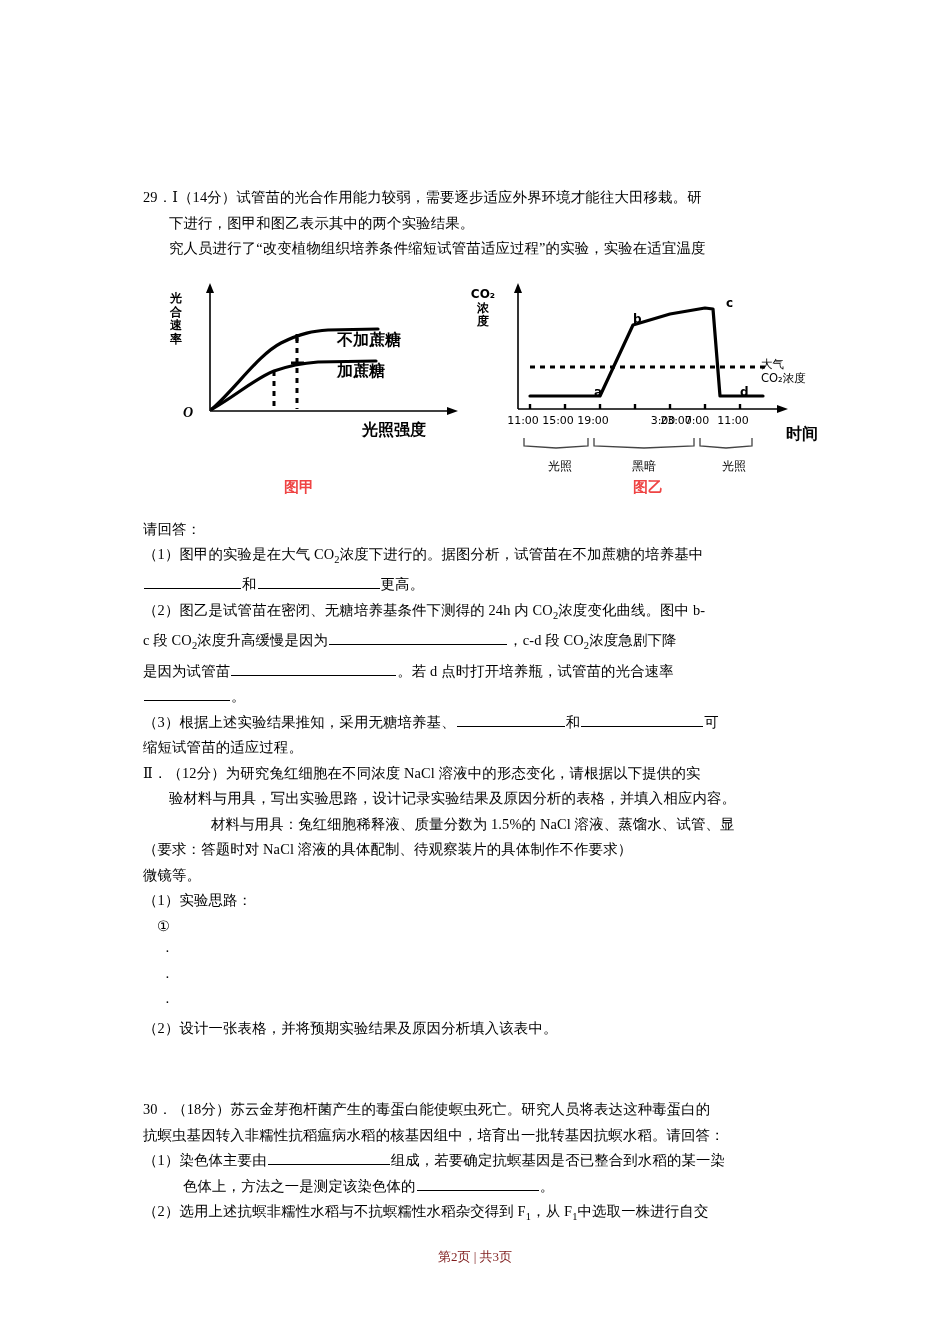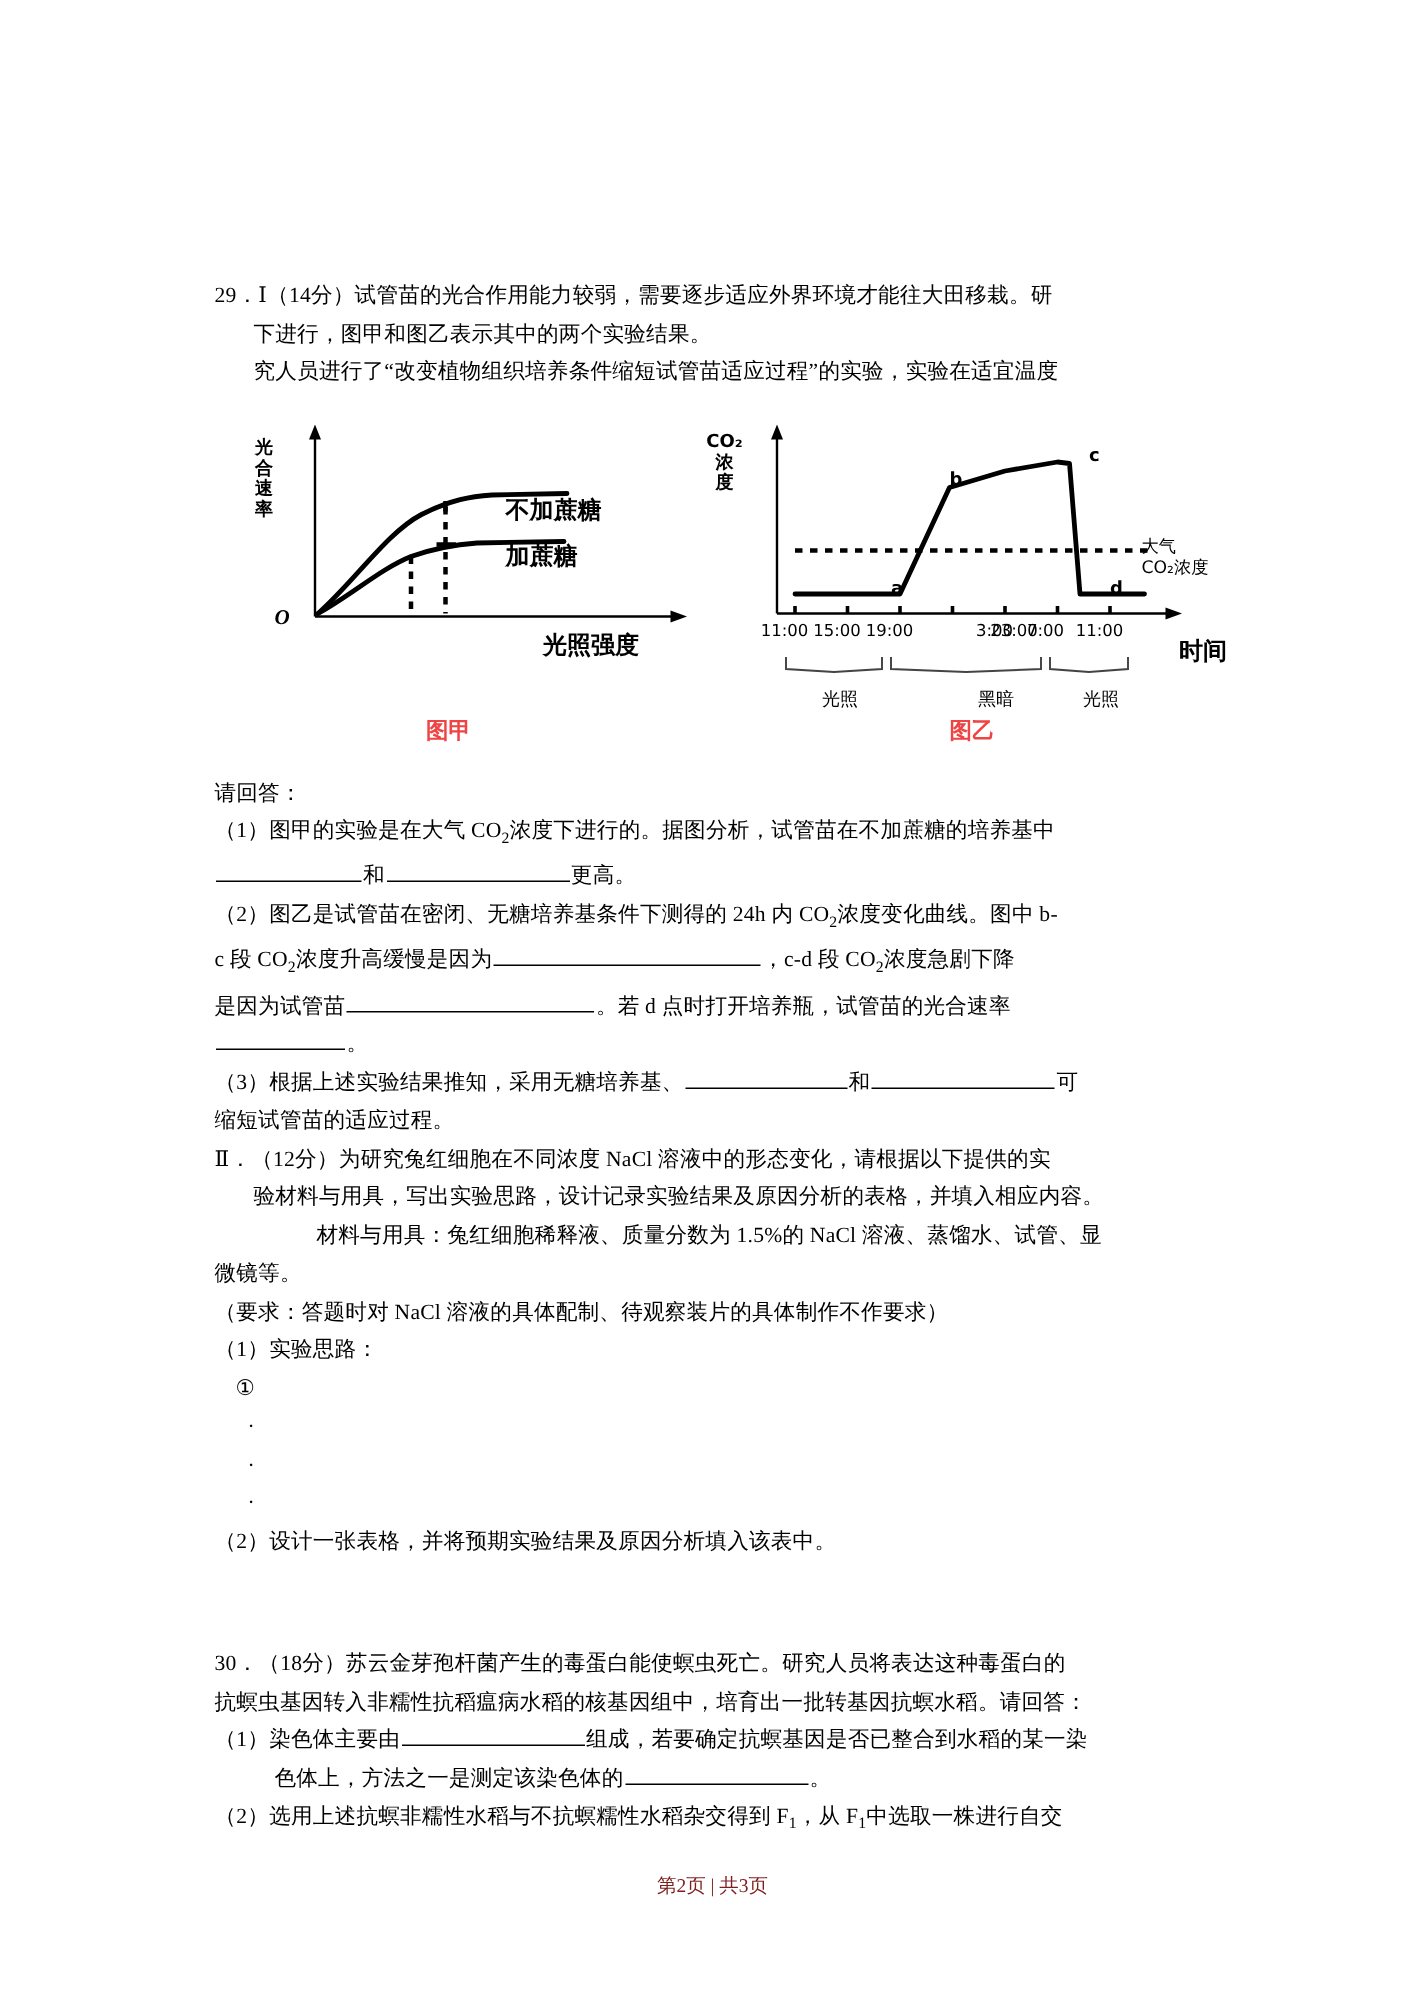--- a/index.html
+++ b/index.html
@@ -155,22 +155,22 @@
     </p>
 
     <p>
       <span>（3）根据上述实验结果推知，采用无糖培养基、</span><span class="blank b105"></span><span>和</span><span class="blank b120"></span><span>可</span>
     </p>
     <p>缩短试管苗的适应过程。</p>
 
     <p class="hang">Ⅱ．（12分）为研究兔红细胞在不同浓度 NaCl 溶液中的形态变化，请根据以下提供的实</p>
     <p style="padding-left:26px;">验材料与用具，写出实验思路，设计记录实验结果及原因分析的表格，并填入相应内容。</p>
     <p style="padding-left:26px; text-indent:42px;">材料与用具：兔红细胞稀释液、质量分数为 1.5%的 NaCl 溶液、蒸馏水、试管、显</p>
+    <p>（要求：答题时对 NaCl 溶液的具体配制、待观察装片的具体制作不作要求）</p>
     <p>微镜等。</p>
-    <p>（要求：答题时对 NaCl 溶液的具体配制、待观察装片的具体制作不作要求）</p>
     <p>（1）实验思路：</p>
     <p style="padding-left:14px;">①</p>
     <p class="bullet-line">·</p>
     <p class="bullet-line">·</p>
     <p class="bullet-line">·</p>
     <p>（2）设计一张表格，并将预期实验结果及原因分析填入该表中。</p>
 
     <div class="gap-block"></div>
 
     <p class="hang">30．（18分）苏云金芽孢杆菌产生的毒蛋白能使螟虫死亡。研究人员将表达这种毒蛋白的</p>
@@ -275,21 +275,21 @@
     <svg width="260" height="22" viewBox="0 0 260 22" style="position:absolute; left:522px; top:436px;">
 
       <path d="M2,2 L2,10 L34,12 L66,10 L66,2" fill="none" stroke="#444" stroke-width="1.3"></path>
 
       <path d="M72,2 L72,10 L122,12 L172,10 L172,2" fill="none" stroke="#444" stroke-width="1.3"></path>
 
       <path d="M178,2 L178,10 L204,12 L230,10 L230,2" fill="none" stroke="#444" stroke-width="1.3"></path>
     </svg>
 
     <div class="tick-label" style="left:528px; top:458px; width:64px; font-size:12px;">光照</div>
-    <div class="tick-label" style="left:612px; top:458px; width:64px; font-size:12px;text-align:right;">黑暗</div>
+    <div class="tick-label" style="left:612px; top:458px; width:64px; font-size:12px;">黑暗</div>
     <div class="tick-label" style="left:702px; top:458px; width:64px; font-size:12px;">光照</div>
 
     <div class="figcap cn-sans" style="left:633px; top:478px; font-weight:bold; font-size:15px;">图乙</div>
 
   </div>
 
   <div class="footer">第2页 | 共3页</div>
 
 </div>
 

